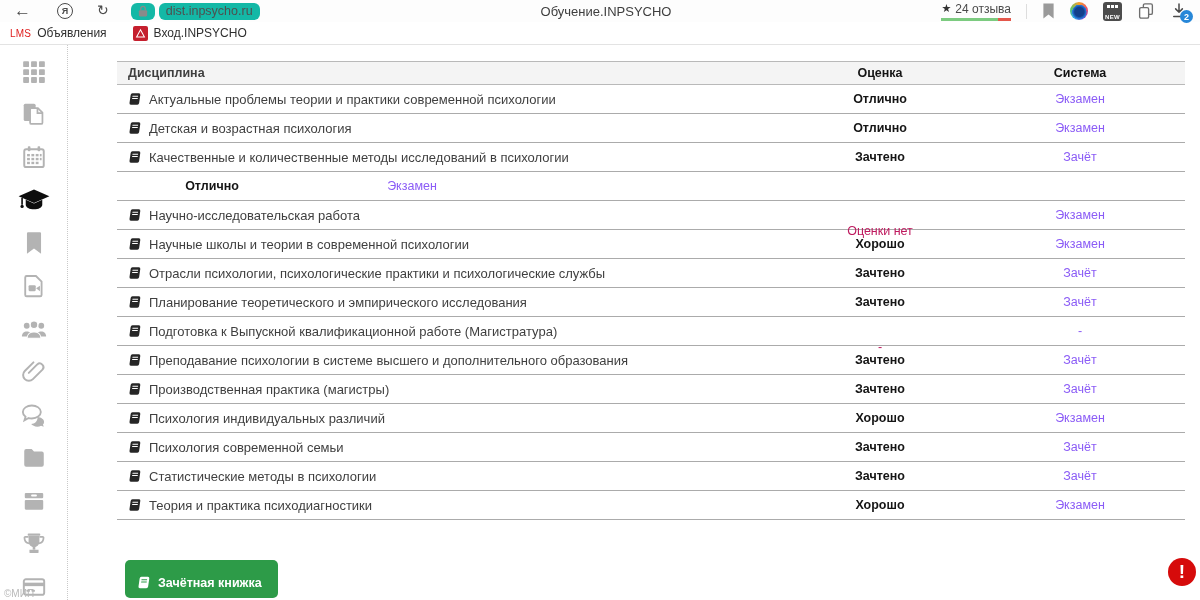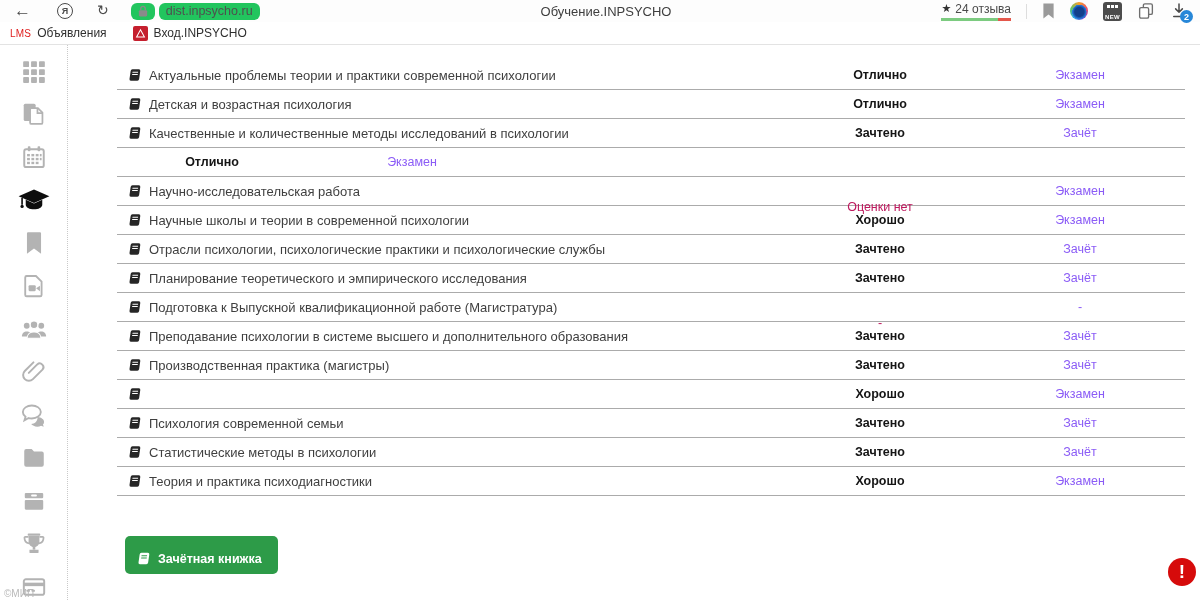--- a/index.html
+++ b/index.html
@@ -8,21 +8,21 @@
 
   
   .browser-bar { height:22px; display:flex; align-items:center; padding:0 10px 0 8px;
                  background:#fdfdfd; position:relative; }
   .nav-ico { color:#4a4a4a; font-size:15px; line-height:1; margin:0 0 2px 0; cursor:pointer; }
   .nav-back { margin-left:6px; margin-right:26px; font-size:17px; }
   .ya-circle { width:16px; height:16px; border:1.6px solid #4a4a4a; border-radius:50%;
                display:flex; align-items:center; justify-content:center; font-size:9px;
                font-weight:bold; color:#4a4a4a; margin-right:24px; cursor:pointer; }
   .nav-refresh { margin-right:22px; font-size:14px; }
-  .pill { background:#22c55e; border-radius:6px; height:17px; display:flex;
+  .pill { background:#14b8a6; border-radius:6px; height:17px; display:flex;
           align-items:center; padding:0 7px; }
   .lock-pill { margin-right:4px; }
   .url-pill { color:#4f4f4f; font-size:12.5px; }
   .page-title { position:absolute; left:12px; right:0; text-align:center; font-size:13px;
                 color:#3e3e3e; pointer-events:none; }
   .right-cluster { margin-left:auto; display:flex; align-items:center; gap:15px; z-index:2; }
   .reviews { display:flex; flex-direction:column; align-items:center; cursor:pointer; }
   .reviews-line { display:flex; align-items:center; gap:4px; font-size:12px; color:#4a4a4a; }
   .star { font-size:11px; color:#333; }
   .rate-bar { width:100%; height:3px; margin-top:2px; display:flex; }
@@ -275,20 +275,25 @@
         <rect x="2.6" y="8" width="18.8" height="3.2" fill="currentColor"></rect>
         <rect x="5.2" y="14.6" width="3" height="1.8" rx="0.5" fill="currentColor"></rect>
         <rect x="9.8" y="14.6" width="3" height="1.8" rx="0.5" fill="currentColor"></rect>
       </svg>
     </span>
   </div>
   <span class="sidebar-footer">©МИП</span>
 
   <div class="content">
     <div class="table">
+      <div class="thead">
+        <div class="c-name">Дисциплина</div>
+        <div class="c-grade">Оценка</div>
+        <div class="c-system" style="color:#111;">Система</div>
+      </div>
       <div>
   <div class="row">
     <div class="c-name">
       <svg class="book-ico" viewBox="0 0 16 16">
         <g transform="skewX(-8) translate(2,0)">
           <rect class="bk-body" x="1.5" y="1.5" width="11" height="13" rx="1.8"></rect>
           <rect class="bk-line" x="3.8" y="4.3" width="6.4" height="1.2"></rect>
           <rect class="bk-line" x="3.8" y="6.8" width="6.4" height="1.2"></rect>
         </g>
       </svg>
@@ -440,20 +445,21 @@
 
   <div class="row">
     <div class="c-name">
       <svg class="book-ico" viewBox="0 0 16 16">
         <g transform="skewX(-8) translate(2,0)">
           <rect class="bk-body" x="1.5" y="1.5" width="11" height="13" rx="1.8"></rect>
           <rect class="bk-line" x="3.8" y="4.3" width="6.4" height="1.2"></rect>
           <rect class="bk-line" x="3.8" y="6.8" width="6.4" height="1.2"></rect>
         </g>
       </svg>
+      <span>Психология индивидуальных различий</span>
     </div>
     <div class="c-grade">Хорошо</div>
     <div class="c-system">Экзамен</div>
   </div>
 
   <div class="row">
     <div class="c-name">
       <svg class="book-ico" viewBox="0 0 16 16">
         <g transform="skewX(-8) translate(2,0)">
           <rect class="bk-body" x="1.5" y="1.5" width="11" height="13" rx="1.8"></rect>

